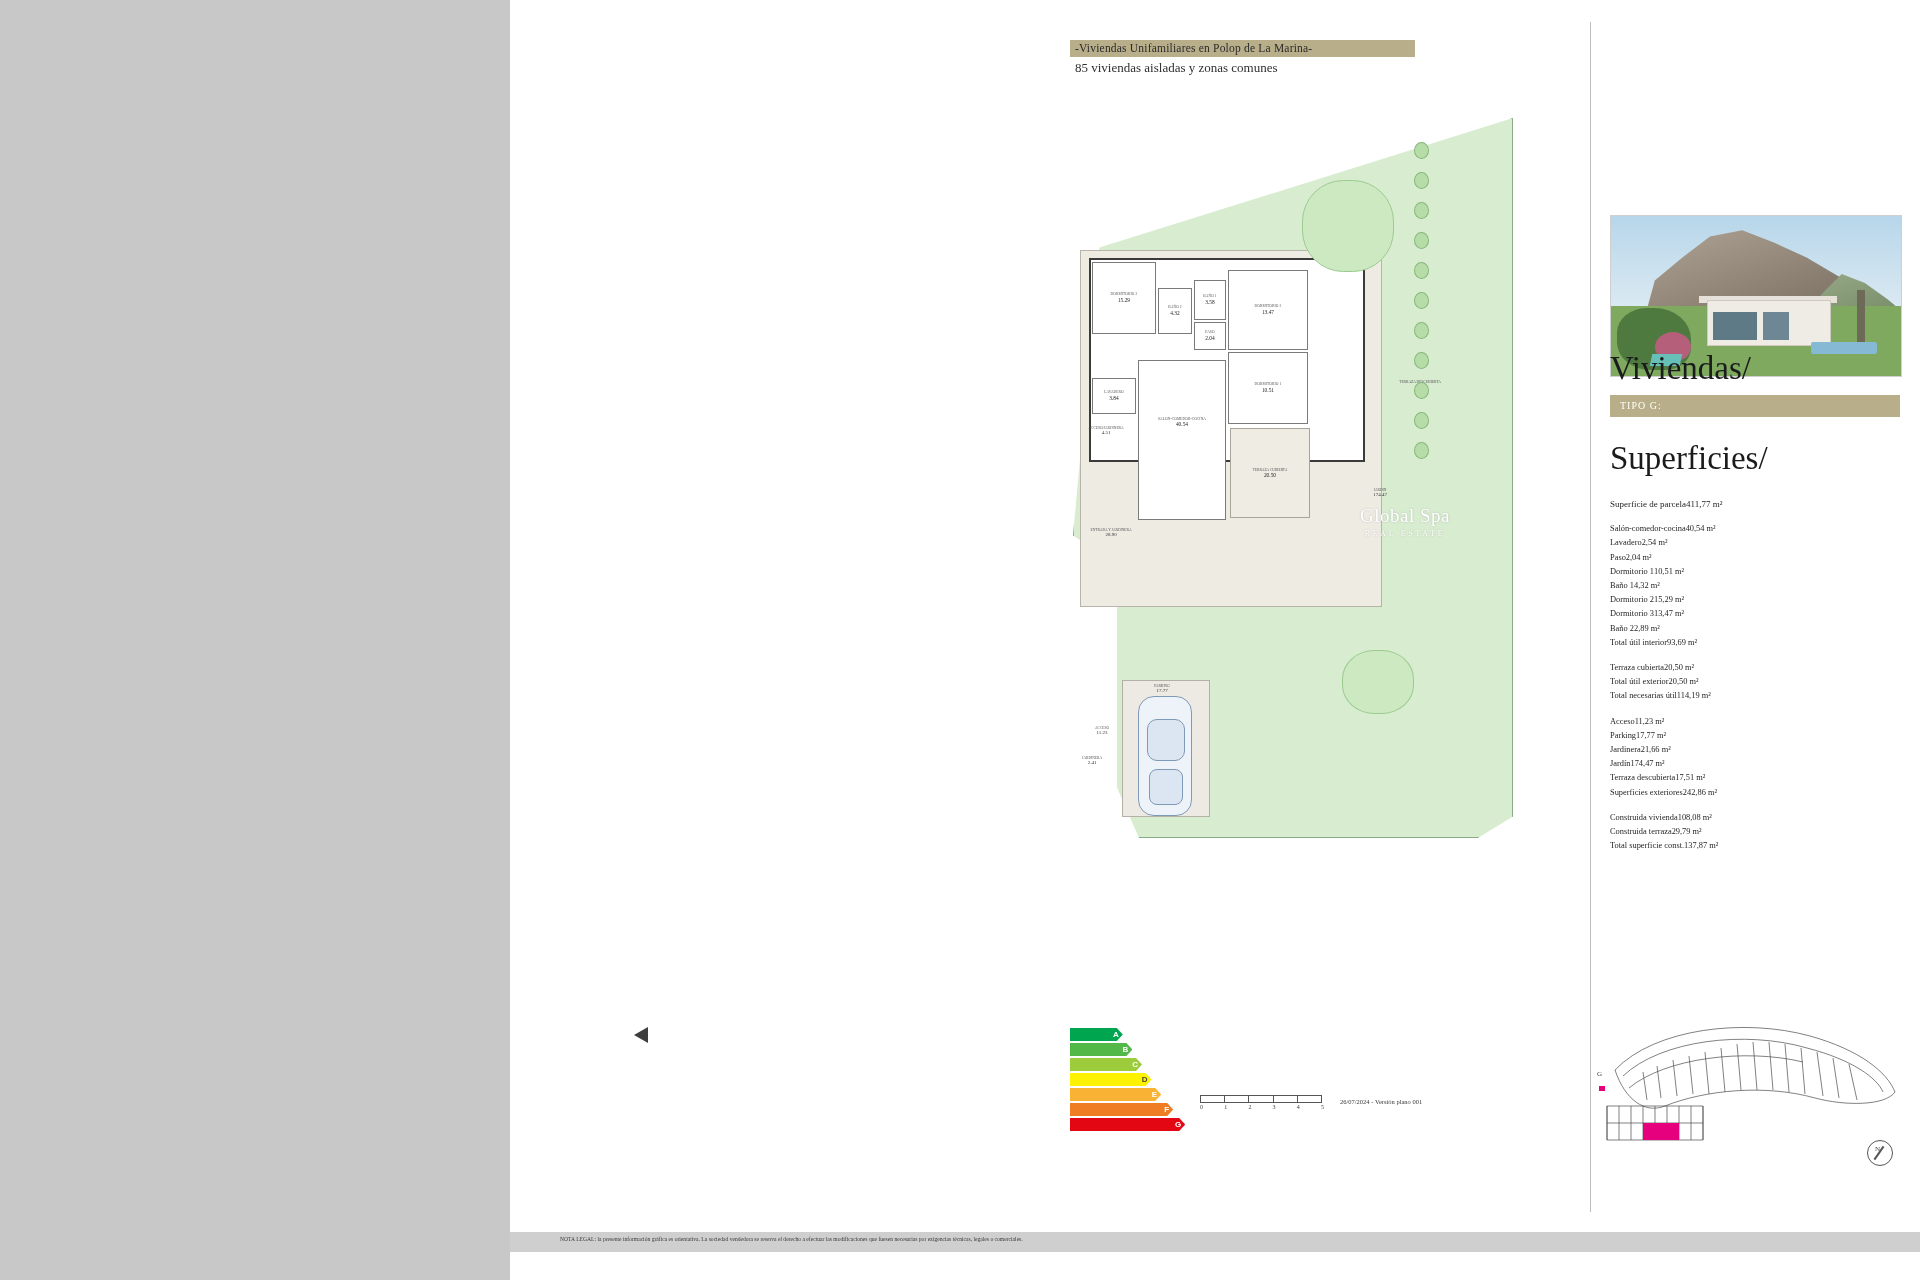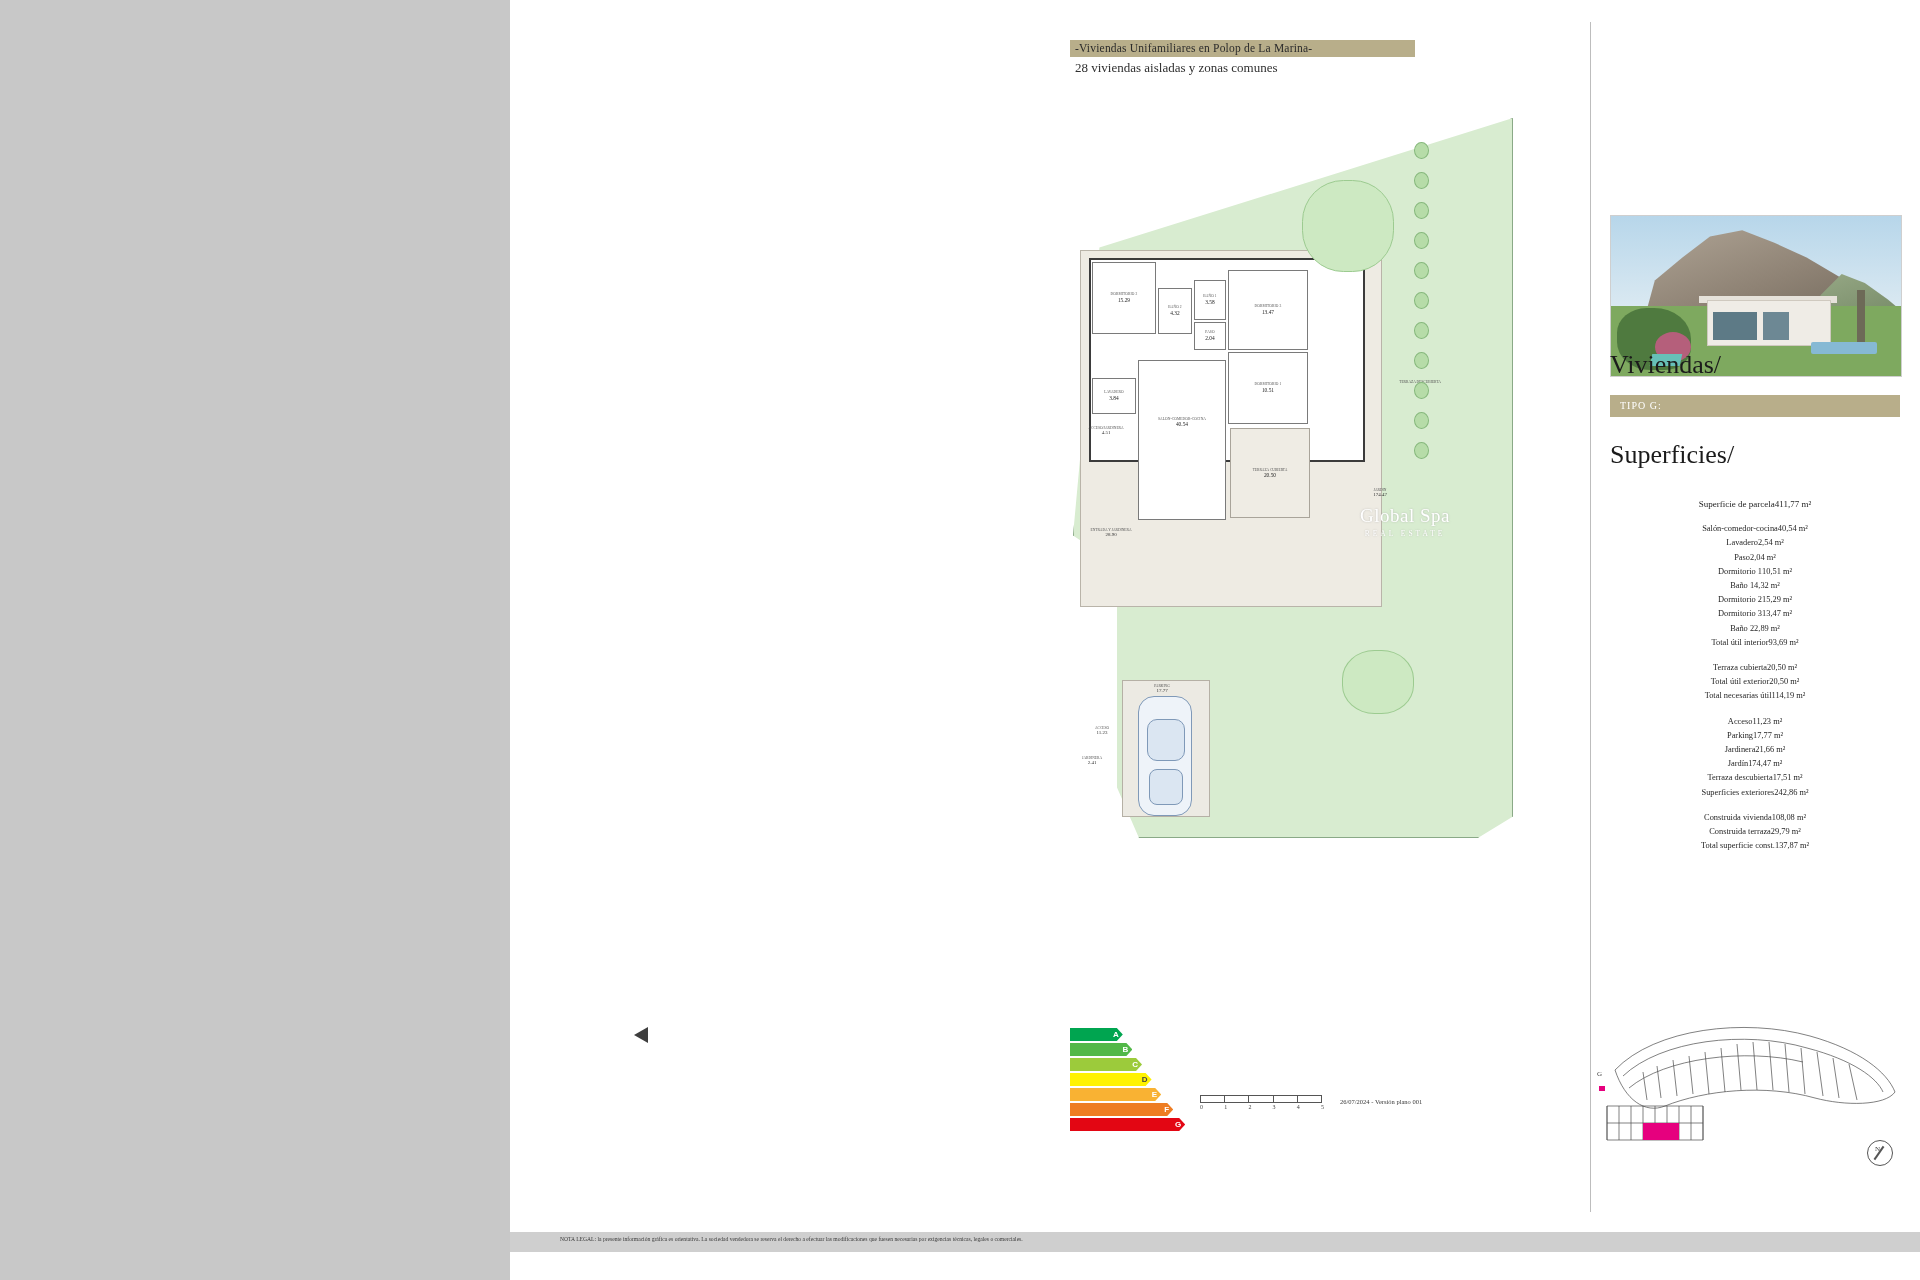--- a/index.html
+++ b/index.html
@@ -152,32 +152,32 @@
   }
   .villa-roof{position:absolute;left:88px;top:80px;width:138px;height:7px;background:#e6e2da;}
   .villa-glass{position:absolute;left:102px;top:96px;width:44px;height:28px;background:#5d7a86;}
   .villa-glass2{position:absolute;left:152px;top:96px;width:26px;height:28px;background:#6d8894;}
   .pool{position:absolute;left:200px;top:126px;width:66px;height:12px;background:#86b9d4;border-radius:2px;}
   .bushL{position:absolute;left:6px;top:92px;width:74px;height:62px;background:#4f7a3f;border-radius:40% 50% 35% 45%;}
   .flowers{position:absolute;left:44px;top:116px;width:36px;height:30px;background:#c75b86;border-radius:50%;opacity:.85;}
   .chair{position:absolute;left:40px;top:138px;width:30px;height:12px;background:#67c0b8;transform:skewX(-12deg);}
   .palm{position:absolute;left:246px;top:74px;width:8px;height:52px;background:#6d6a57;}
   .h2{
-    position:absolute;font-size:26px;color:#1b1b1b;font-weight:normal;
+    position:absolute;font-size:33px;color:#1b1b1b;font-weight:normal;
   }
   .tipo-band{
     position:absolute;left:1100px;top:395px;width:290px;height:22px;background:#b8ae8a;
   }
   .tipo-txt{
     position:absolute;left:1110px;top:397px;font-size:10px;color:#ffffff;letter-spacing:1px;line-height:18px;
   }
   .sup-table{
     position:absolute;left:1100px;top:497px;width:290px;font-size:8.4px;color:#1f1f1f;
   }
-  .srow{display:flex;justify-content:center;line-height:14.2px;}
+  .srow{display:flex;justify-content:flex-start;line-height:14.2px;}
   .srow .k{white-space:nowrap;}
   .srow .v{white-space:nowrap;text-align:right;}
   .srow.bold{font-weight:normal;}
   .srow.spacer{height:11px;}
   .parcela{font-size:9px;}
   
   .sitemap{position:absolute;left:1085px;top:1010px;width:320px;height:140px;}
   .compass{
     position:absolute;left:1357px;top:1140px;width:24px;height:24px;
     border:1px solid #555;border-radius:50%;
@@ -190,21 +190,21 @@
     position:absolute;left:7px;top:4px;font-size:7px;color:#444;
   }
 </style>
 </head>
 <body>
 
 <div class="page">
 
   <div class="hdr-band"></div>
   <div class="hdr-title">-Viviendas Unifamiliares en Polop de La Marina-</div>
-  <div class="hdr-sub">28 viviendas aisladas y zonas comunes</div>
+  <div class="hdr-sub">85 viviendas aisladas y zonas comunes</div>
 
   <div class="vdiv"></div>
 
   <div class="plan">
 
     <div class="lot"></div>
     <div class="lot-line"></div>
 
     <div class="paving" style="left:10px;top:140px;width:300px;height:355px;background:#eeebe3;"></div>
 

